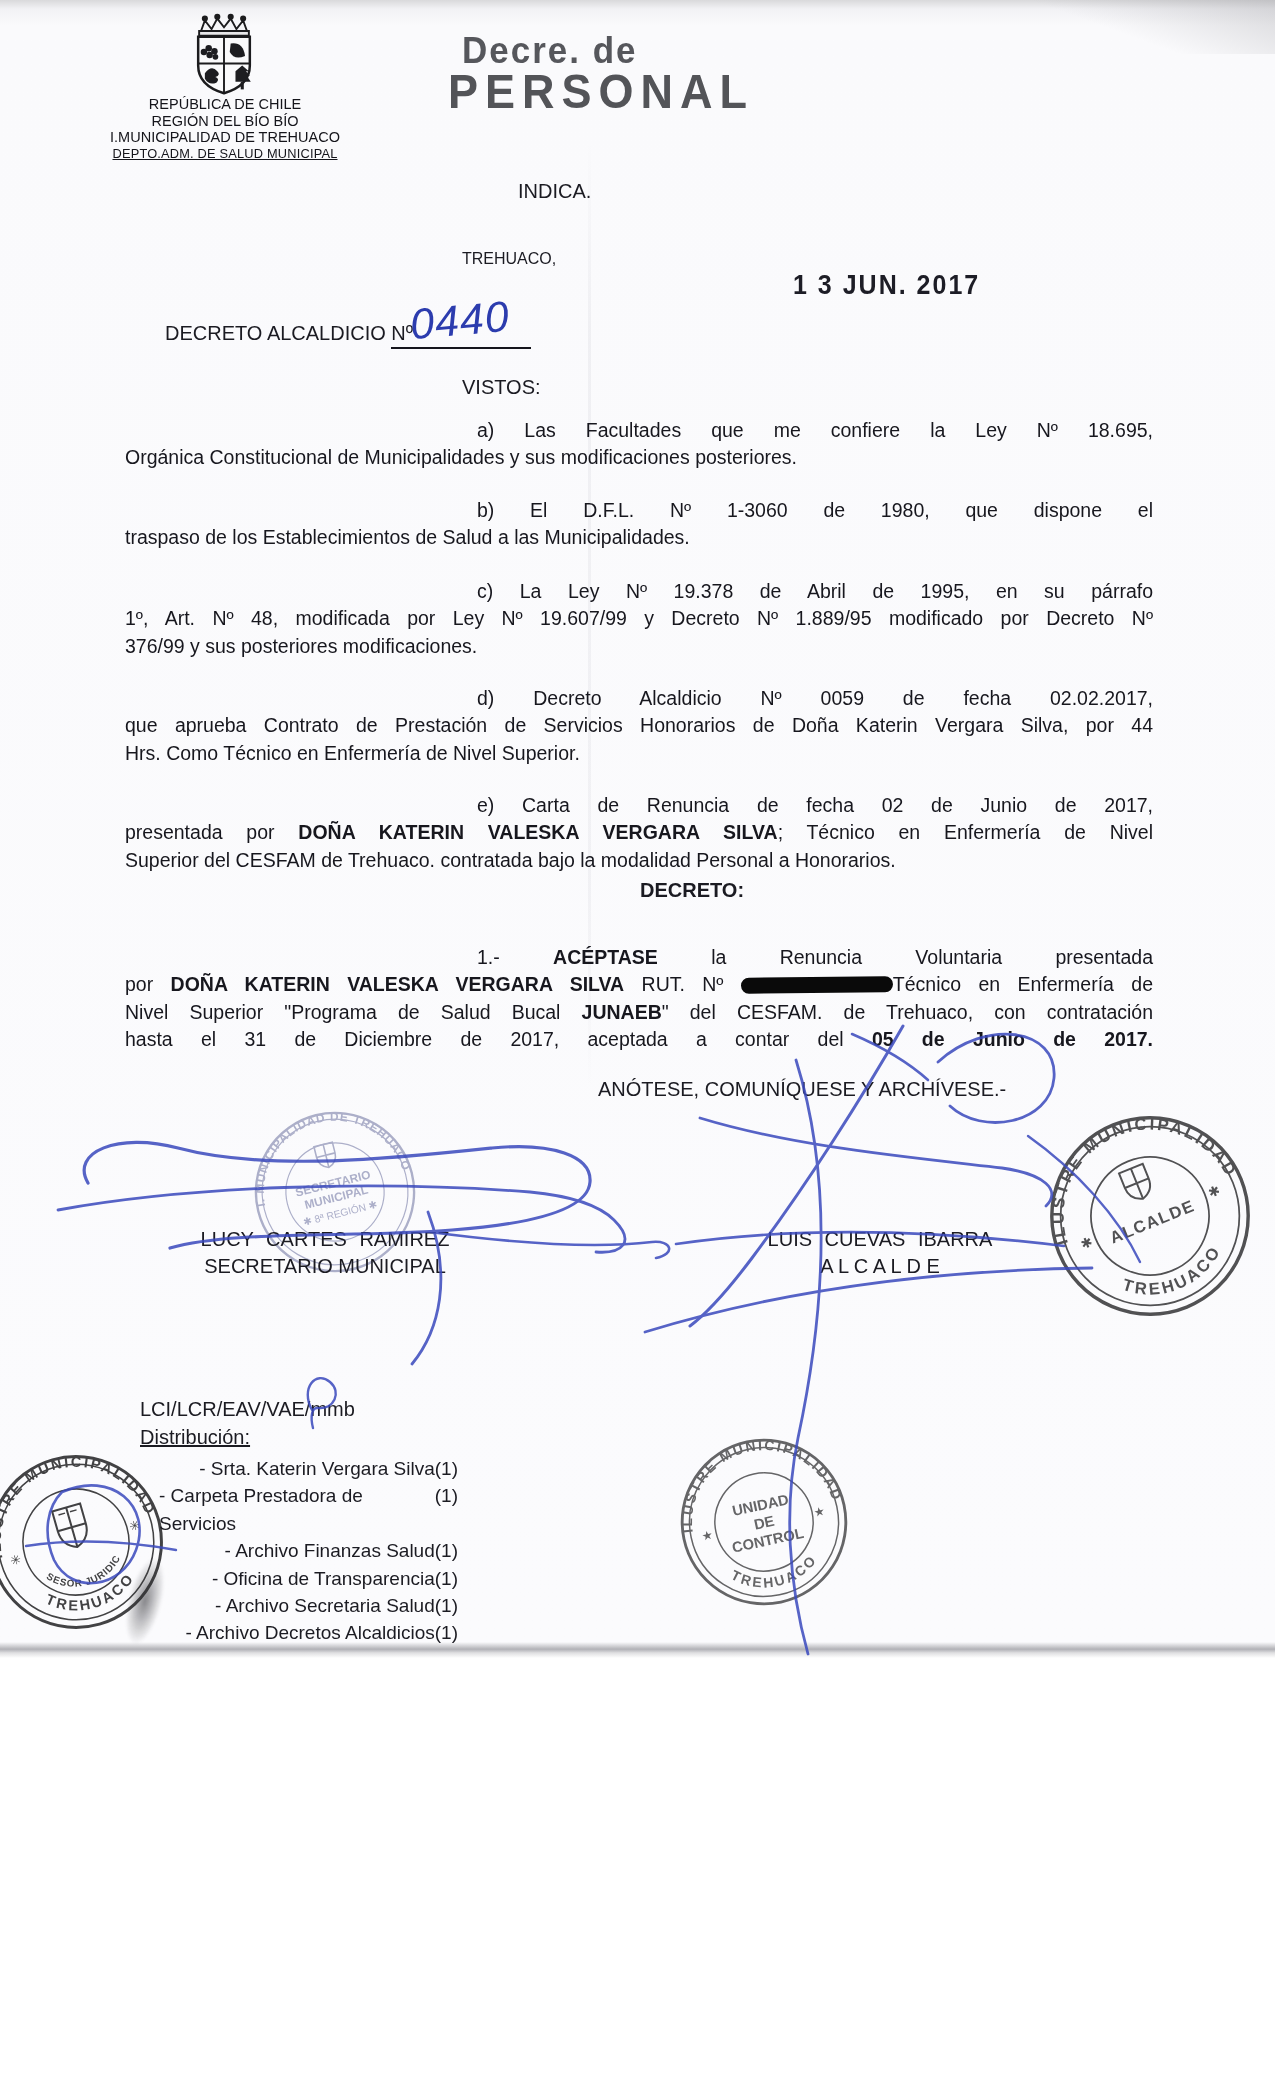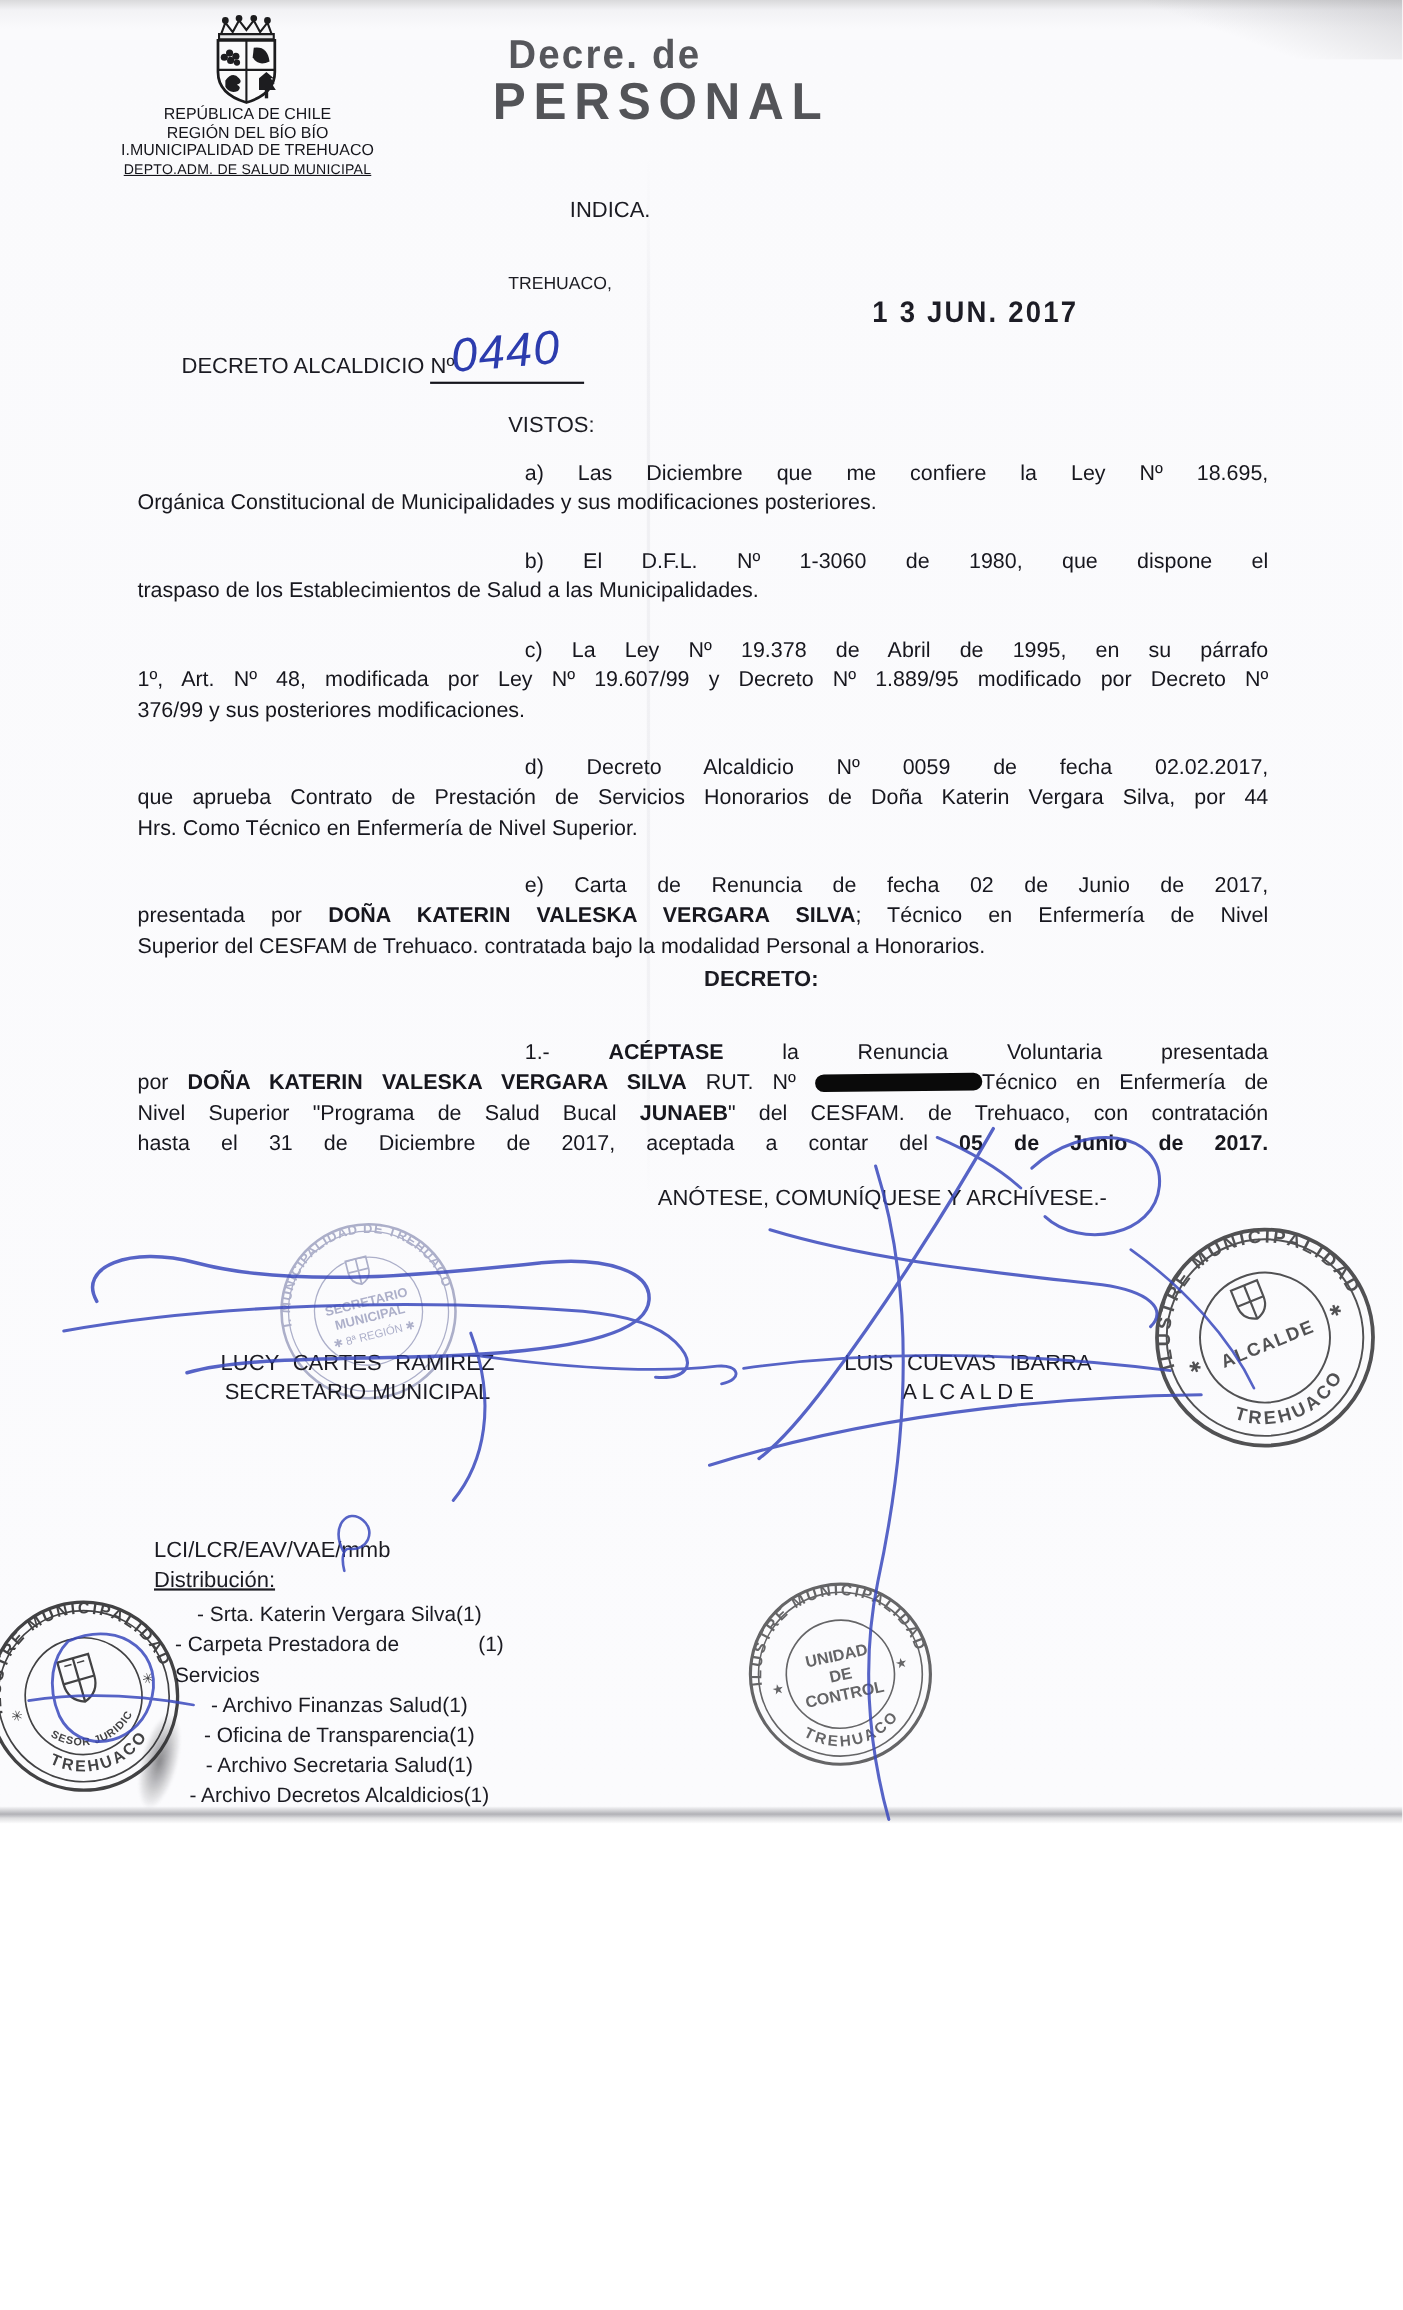--- a/index.html
+++ b/index.html
@@ -57,21 +57,21 @@
   .anotese{left:598px;top:1078px;font-size:20px;text-align:right;}
   
   .sig{font-size:20px;text-align:center;line-height:27px;z-index:2;}
   .sig-left{left:182px;top:1226px;width:286px;}
   .sig-right{left:746px;top:1226px;width:268px;}
   .sig .nm{word-spacing:7px;}
   
   .initials{left:140px;top:1398px;font-size:20px;}
   .dist-title{left:140px;top:1426px;font-size:20px;text-decoration:underline;}
   .dist-list{left:140px;top:1455px;width:318px;font-size:19px;line-height:27.4px;}
-  .dist-row{display:flex;justify-content:center;margin-left:19px;}
+  .dist-row{display:flex;justify-content:flex-end;margin-left:19px;}
   
   .stamp{position:absolute;z-index:1;}
   .ink{position:absolute;left:0;top:0;z-index:3;pointer-events:none;}
   svg text{font-family:"Liberation Sans","DejaVu Sans",sans-serif;}
 </style>
 </head>
 <body>
 
 <div class="paper"></div>
 <div class="corner-shade"></div>
@@ -121,21 +121,21 @@
 
 <div class="abs place">TREHUACO,</div>
 <div class="abs date-stamp">1 3 JUN. 2017</div>
 
 <div class="abs decree-no"><span>DECRETO ALCALDICIO </span><span class="nro">Nº</span></div>
 <div class="abs handwritten">0440</div>
 
 <div class="abs vistos-title">VISTOS:</div>
 
 <div class="para" style="top:417px">
-  <div class="jline ind">a) Las Diciembre que me confiere la Ley Nº 18.695,</div>
+  <div class="jline ind">a) Las Facultades que me confiere la Ley Nº 18.695,</div>
   <div>Orgánica Constitucional de Municipalidades y sus modificaciones posteriores.</div>
 </div>
 
 <div class="para" style="top:497px">
   <div class="jline ind">b) El D.F.L. Nº 1-3060 de 1980, que dispone el</div>
   <div>traspaso de los Establecimientos de Salud a las Municipalidades.</div>
 </div>
 
 <div class="para" style="top:578px">
   <div class="jline ind">c) La Ley Nº 19.378 de Abril de 1995, en su párrafo</div>

